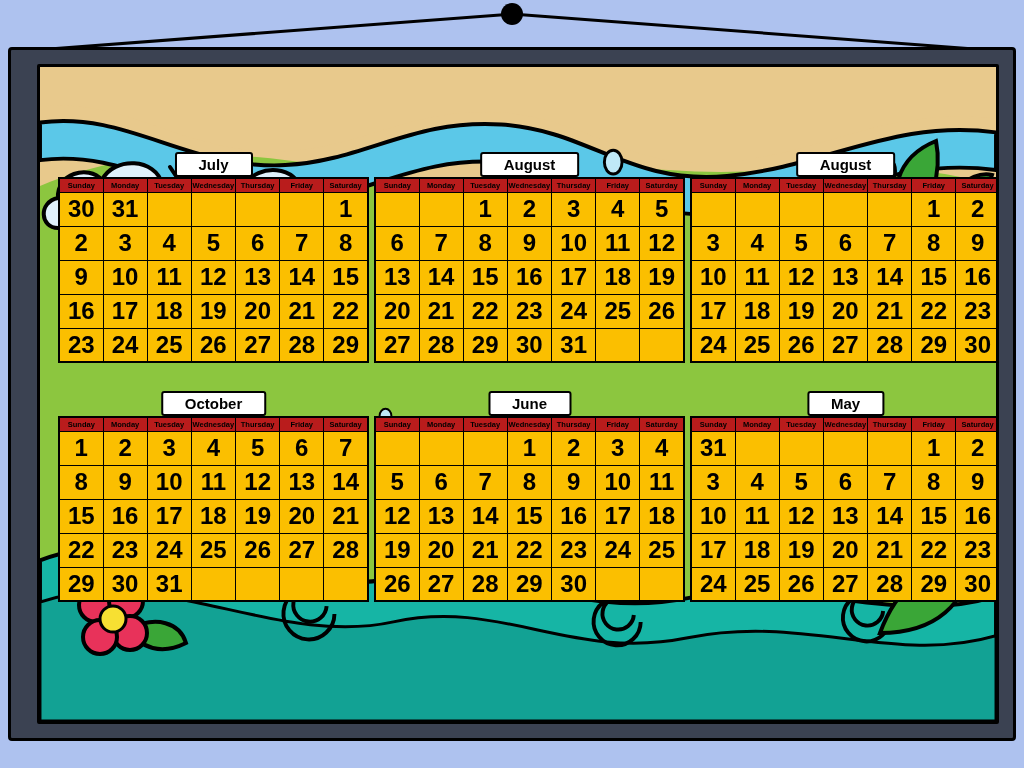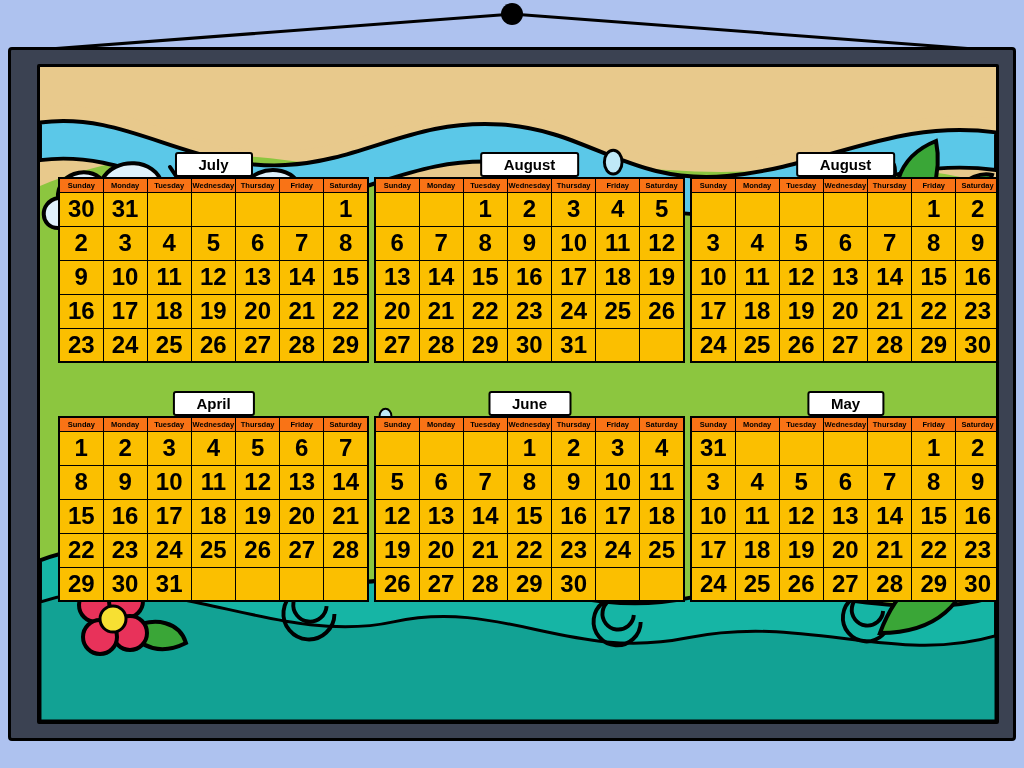--- a/index.html
+++ b/index.html
@@ -75,21 +75,21 @@
     z-index: 3;
   }
 
   table.cal {
     border-collapse: collapse;
     width: 311px;
     border: 2px solid #000;
     background: #f5b301;
   }
   table.cal th {
-    background: #f97316;
+    background: #b91c1c;
     border: 1px solid #000;
     font-size: 7.5px;
     font-weight: bold;
     color: #000;
     height: 14px;
     padding: 0;
     width: 44.4px;
   }
   table.cal td {
     background: #fbbf00;
@@ -377,21 +377,21 @@
                   <td>26</td>
                   <td>27</td>
                   <td>28</td>
                   <td>29</td>
                   <td>30</td>
                 </tr>
               </tbody>
             </table>
           </div>
           <div class="month">
-            <div class="month-title">April</div>
+            <div class="month-title">October</div>
             <table class="cal">
               <thead>
                 <tr>
                   <th>Sunday</th>
                   <th>Monday</th>
                   <th>Tuesday</th>
                   <th>Wednesday</th>
                   <th>Thursday</th>
                   <th>Friday</th>
                   <th>Saturday</th>

